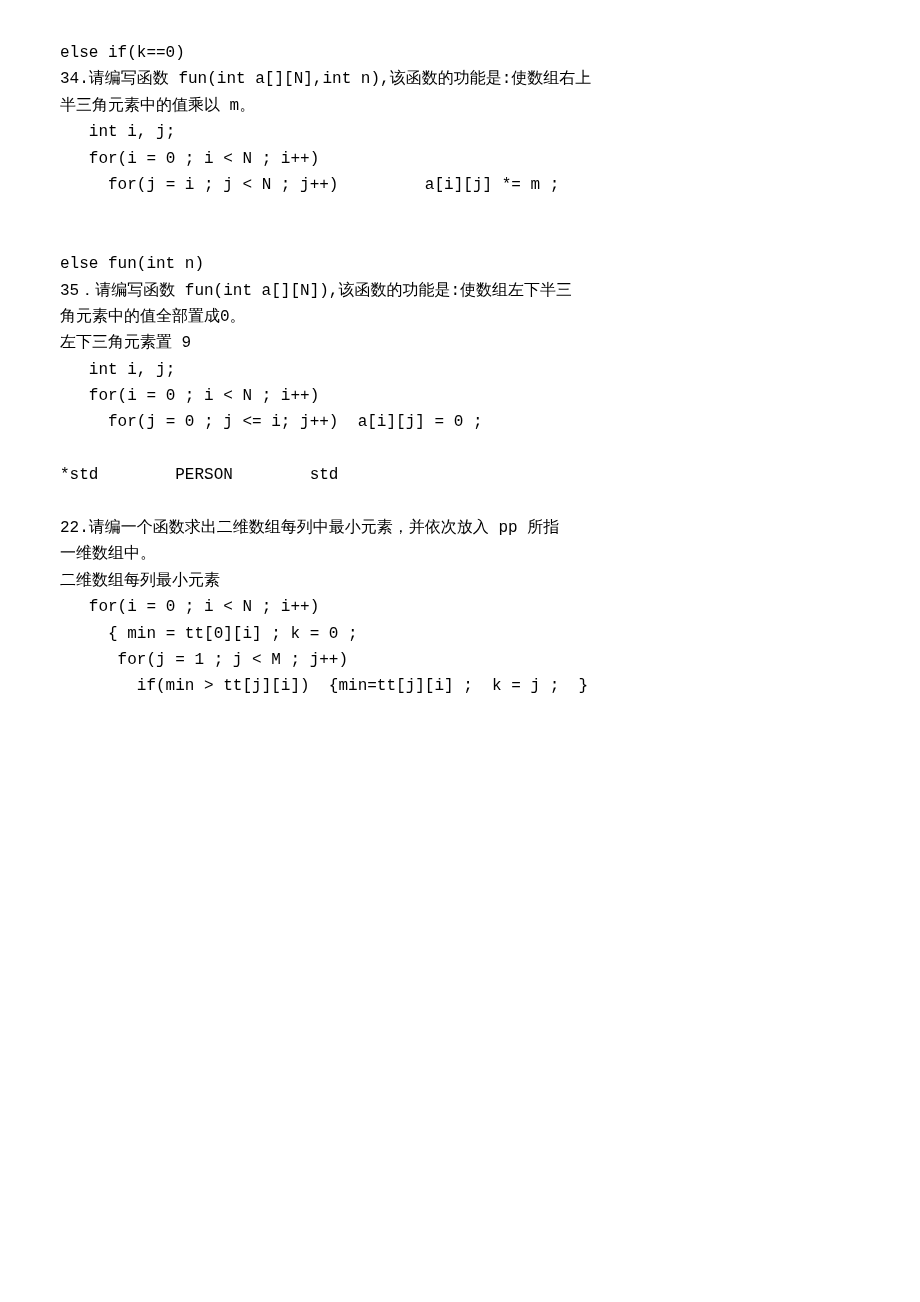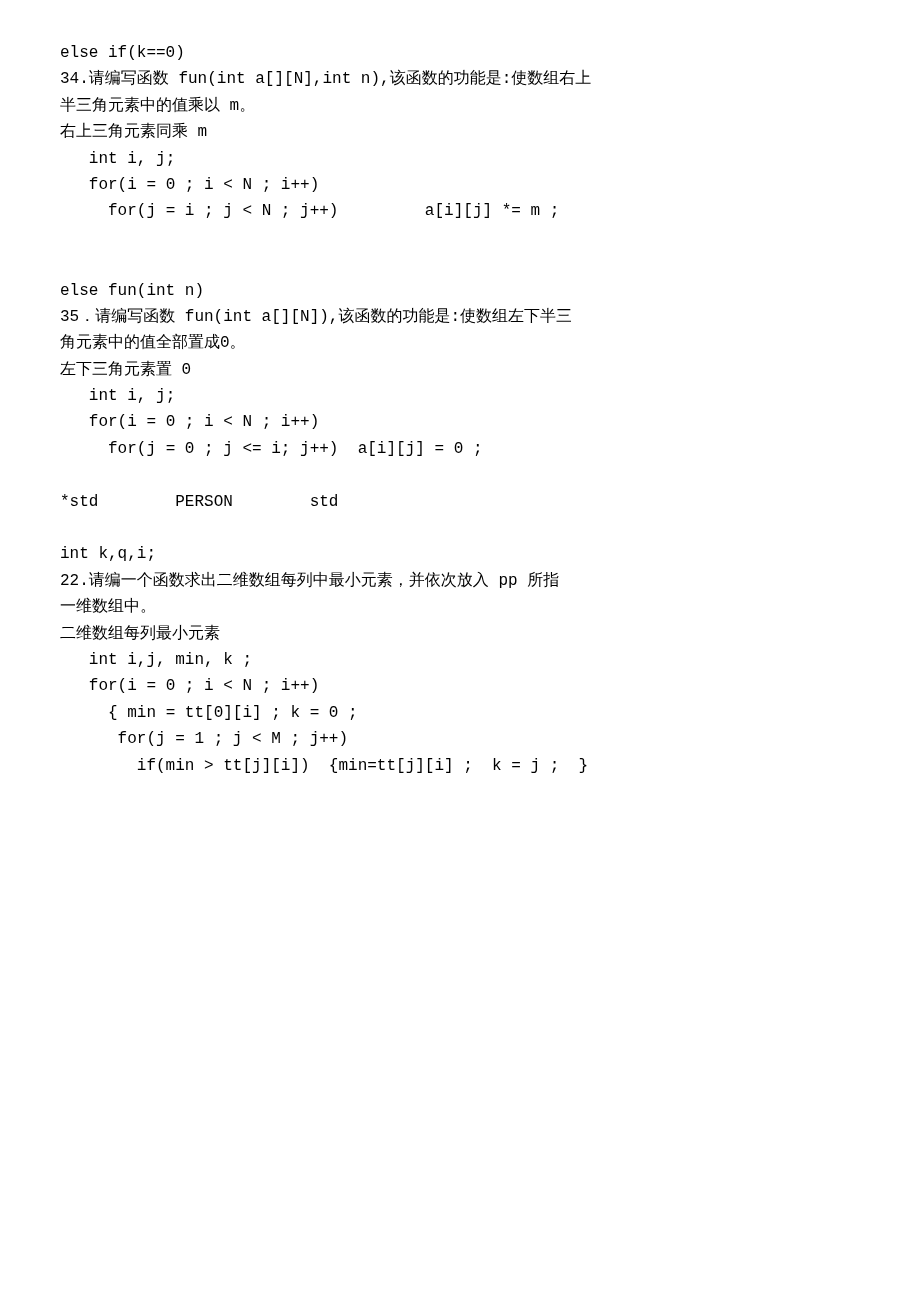--- a/index.html
+++ b/index.html
@@ -25,38 +25,35 @@
       word-break: break-all;
     }
   </style>
 </head>
 <body>
 
 <div id="main-content">
 <div class="text-line">else if(k==0)</div>
     <div class="text-line">34.请编写函数 fun(int a[][N],int n),该函数的功能是:使数组右上</div>
     <div class="text-line">半三角元素中的值乘以 m。</div>
-    <div class="text-line">右上三角元素同乘 m</div>
     <div class="text-line">   int i, j;</div>
     <div class="text-line">   for(i = 0 ; i &lt; N ; i++)</div>
     <div class="text-line">     for(j = i ; j &lt; N ; j++)         a[i][j] *= m ;</div>
     <div class="text-line" style="height: 1.65em;">&nbsp;</div>
     <div class="text-line" style="height: 1.65em;">&nbsp;</div>
     <div class="text-line">else fun(int n)</div>
     <div class="text-line">35．请编写函数 fun(int a[][N]),该函数的功能是:使数组左下半三</div>
     <div class="text-line">角元素中的值全部置成0。</div>
-    <div class="text-line">左下三角元素置 0</div>
+    <div class="text-line">左下三角元素置 9</div>
     <div class="text-line">   int i, j;</div>
     <div class="text-line">   for(i = 0 ; i &lt; N ; i++)</div>
     <div class="text-line">     for(j = 0 ; j &lt;= i; j++)  a[i][j] = 0 ;</div>
     <div class="text-line" style="height: 1.65em;">&nbsp;</div>
     <div class="text-line">*std        PERSON        std</div>
     <div class="text-line" style="height: 1.65em;">&nbsp;</div>
-    <div class="text-line">int k,q,i;</div>
     <div class="text-line">22.请编一个函数求出二维数组每列中最小元素，并依次放入 pp 所指</div>
     <div class="text-line">一维数组中。</div>
     <div class="text-line">二维数组每列最小元素</div>
-    <div class="text-line">   int i,j, min, k ;</div>
     <div class="text-line">   for(i = 0 ; i &lt; N ; i++)</div>
     <div class="text-line">     { min = tt[0][i] ; k = 0 ;</div>
     <div class="text-line">      for(j = 1 ; j &lt; M ; j++)</div>
     <div class="text-line">        if(min &gt; tt[j][i])  {min=tt[j][i] ;  k = j ;  }</div>
   </div>
 
 </body></html>

